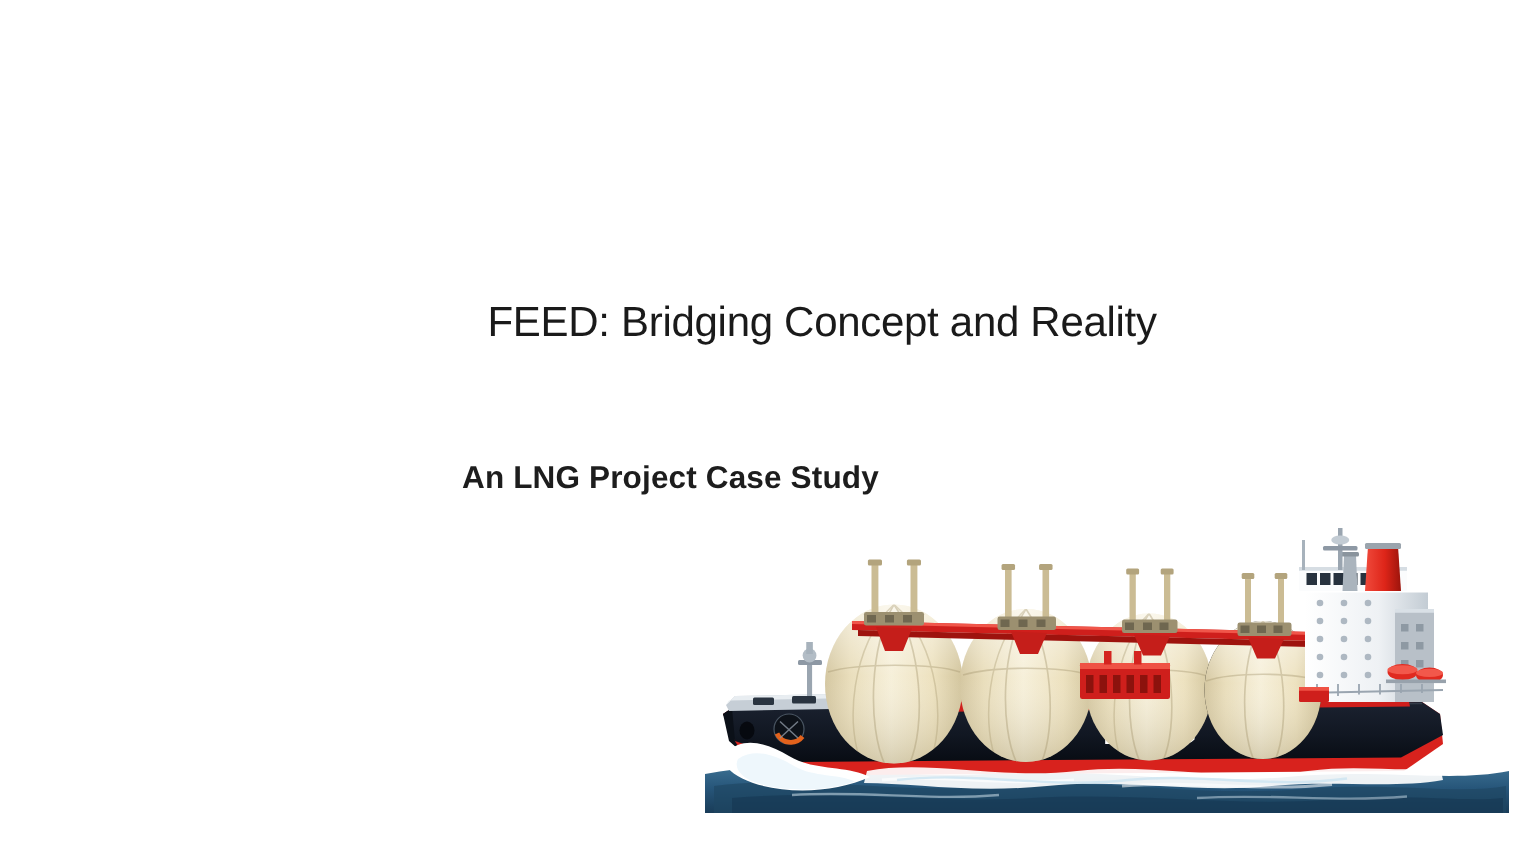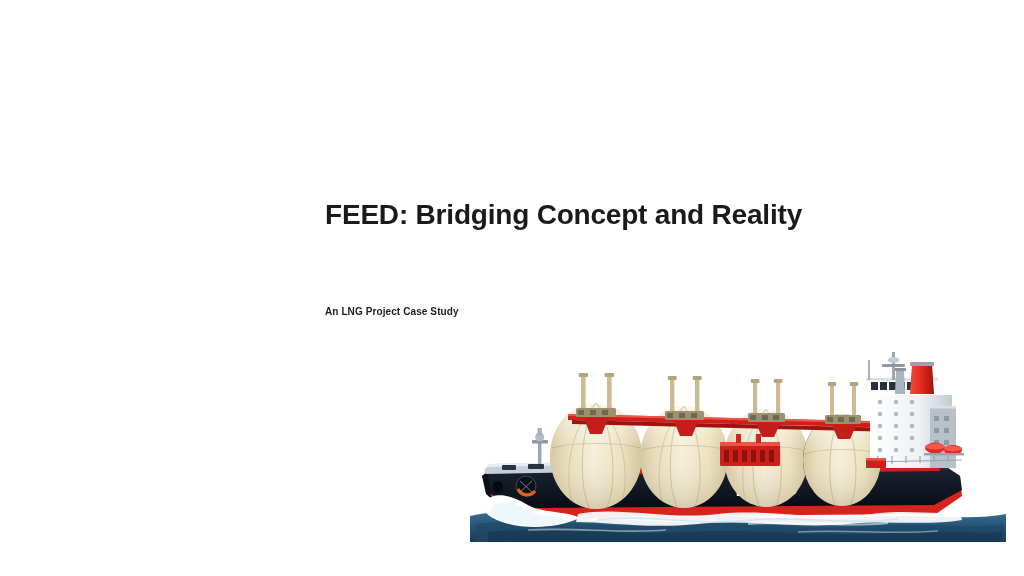--- a/index.html
+++ b/index.html
@@ -16,31 +16,31 @@
     width: 1024px;
     height: 576px;
     background: #ffffff;
     overflow: hidden;
   }
   .slide-title {
     position: absolute;
     left: 325px;
     top: 198px;
     font-size: 28px;
-    font-weight: 700;
+    font-weight: 400;
     letter-spacing: -0.2px;
     color: #1a1a1a;
     white-space: nowrap;
     line-height: 1.2;
   }
   .slide-subtitle {
     position: absolute;
-    left: 325px;
+    left: 308px;
     top: 306px;
-    font-size: 10px;
+    font-size: 21px;
     font-weight: 700;
     letter-spacing: 0.1px;
     color: #1d1d1d;
     white-space: nowrap;
     line-height: 1.2;
     text-align: right;
   }
   .ship-figure {
     position: absolute;
     left: 468px;

